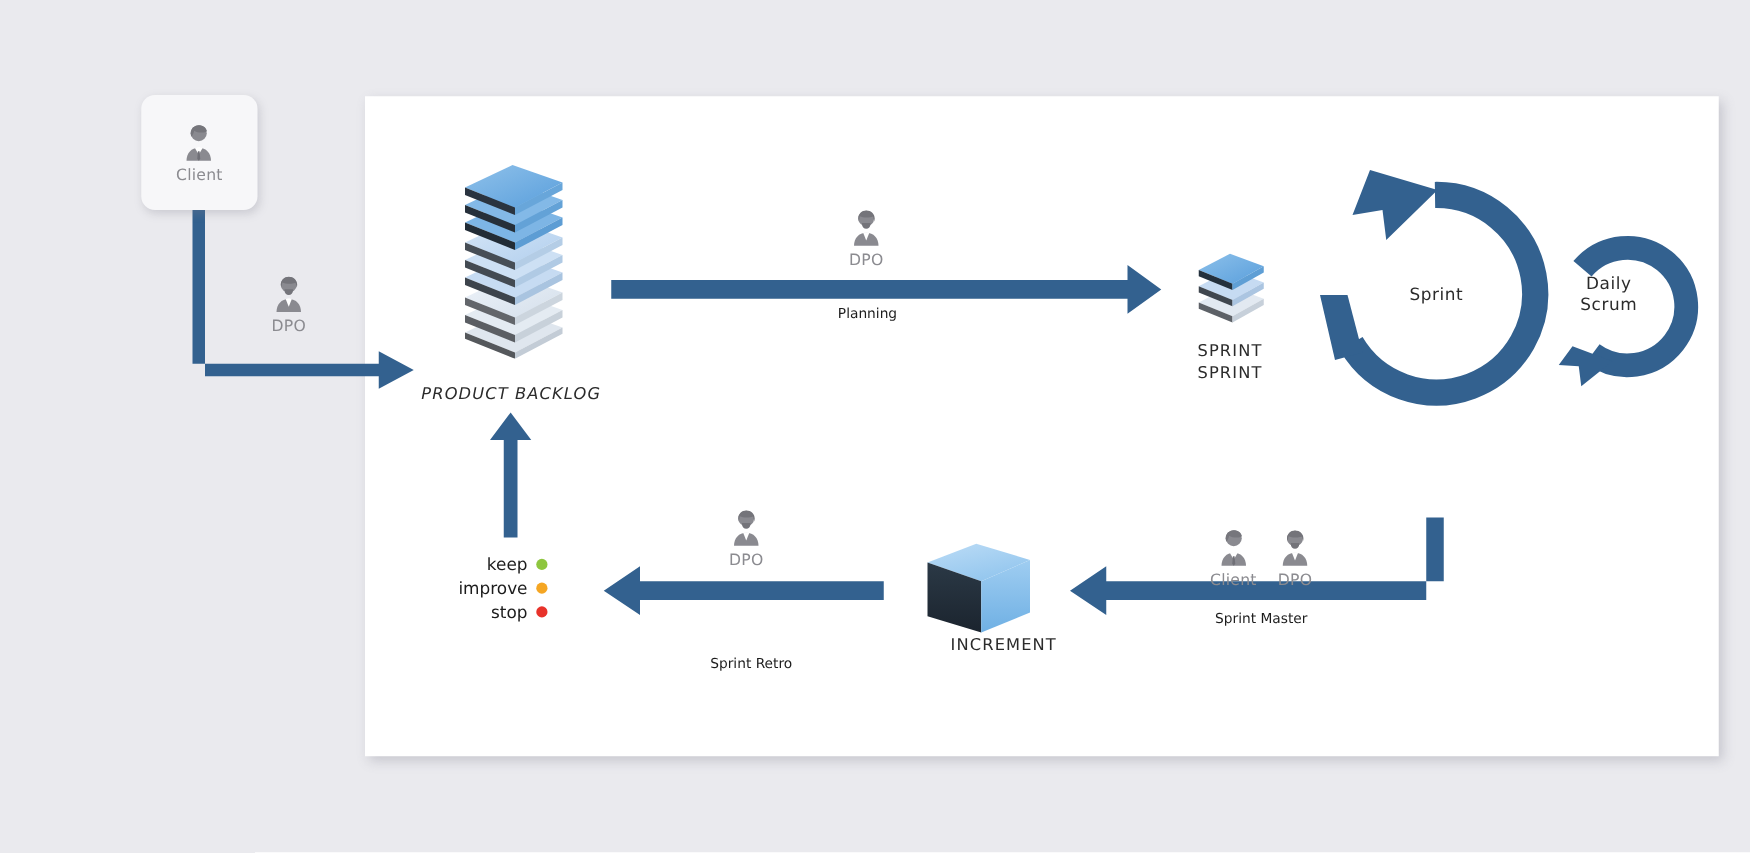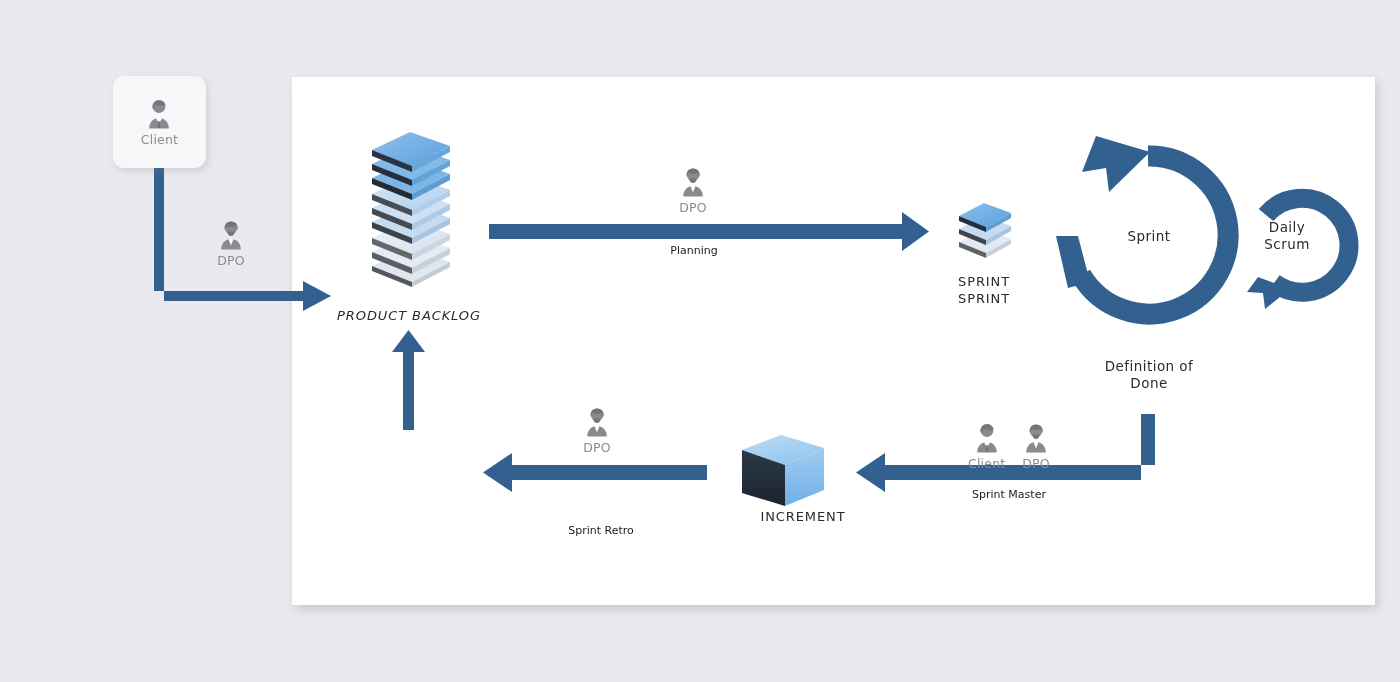--- a/index.html
+++ b/index.html
@@ -359,24 +359,34 @@
   </svg>
   <div class="node-label caps" style="left:743px; top:509px; width:120px;">INCREMENT</div>
 
   <div class="node-label" style="left:1105px; top:228px; width:88px;">Sprint</div>
 
   <div class="node-label" style="left:1248px; top:219px; width:78px; line-height:17px;">
     <div>Daily</div>
     <div>Scrum</div>
   </div>
 
-  <div class="node-label" style="left:1089px; top:358px; width:120px; line-height:17px;">
-    <div>Definition of</div>
-    <div>Done</div>
-  </div>
 
   <div class="flow-label" style="left:620px; top:244px; width:148px;">Planning</div>
   <div class="flow-label" style="left:934px; top:488px; width:150px;">Sprint Master</div>
   <div class="flow-label" style="left:527px; top:488px; width:148px;margin-top:36px;">Sprint Retro</div>
 
+  <div id="retro-legend">
+    <div class="legend-row">
+      <span class="legend-text">keep</span>
+      <span class="legend-dot" style="background:#8ec63f;"></span>
+    </div>
+    <div class="legend-row">
+      <span class="legend-text">improve</span>
+      <span class="legend-dot" style="background:#f5a623;"></span>
+    </div>
+    <div class="legend-row">
+      <span class="legend-text">stop</span>
+      <span class="legend-dot" style="background:#e8322a;"></span>
+    </div>
+  </div>
 
 
 </div>
 
 </body></html>

